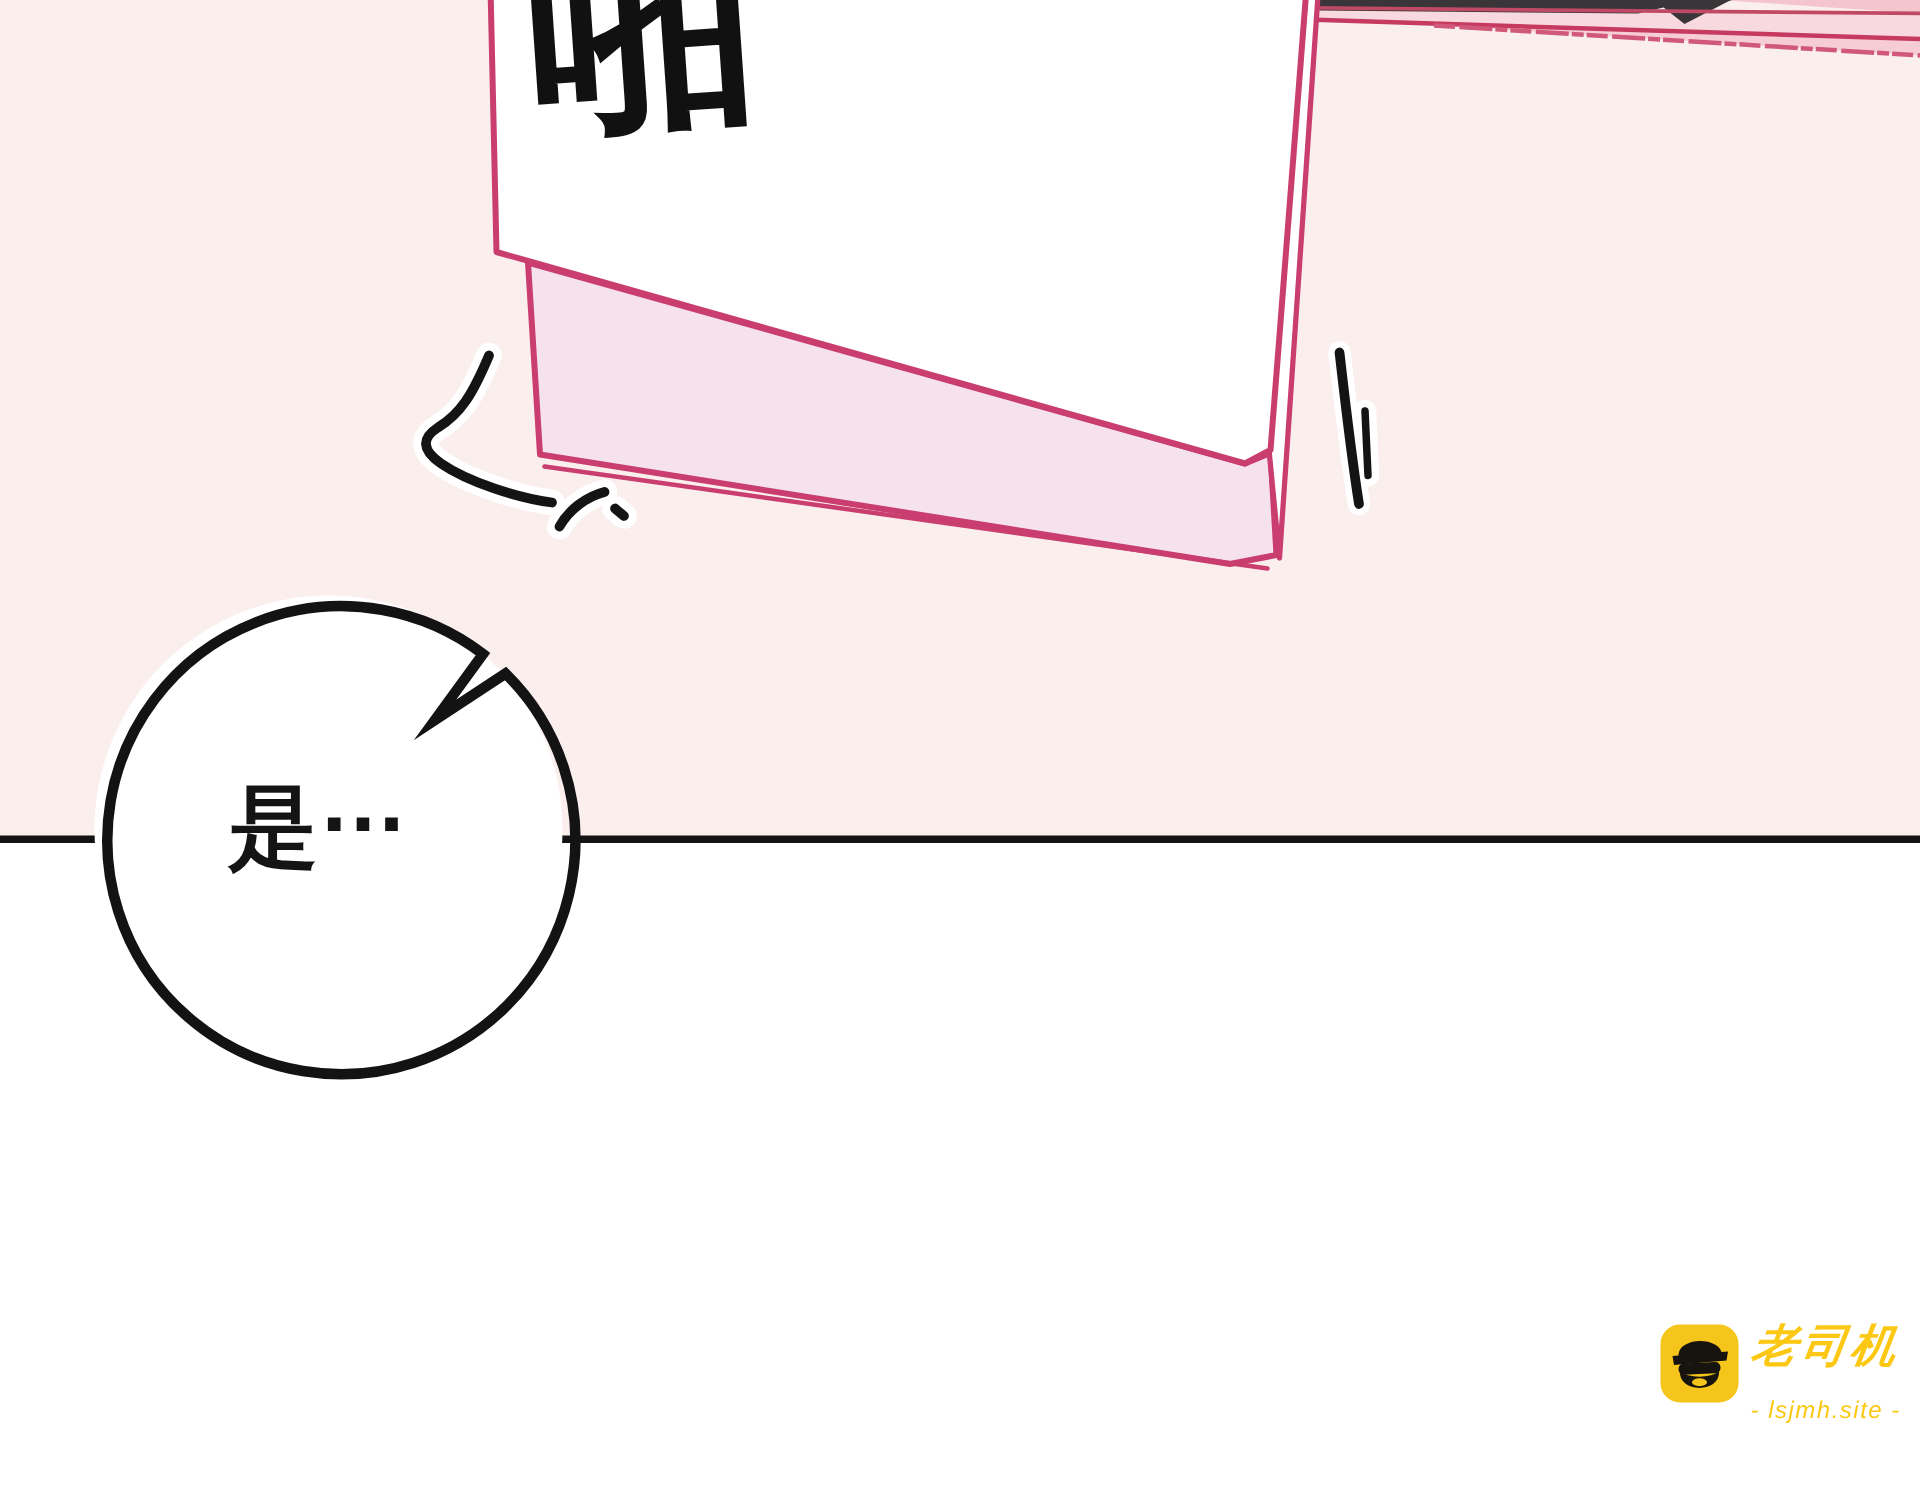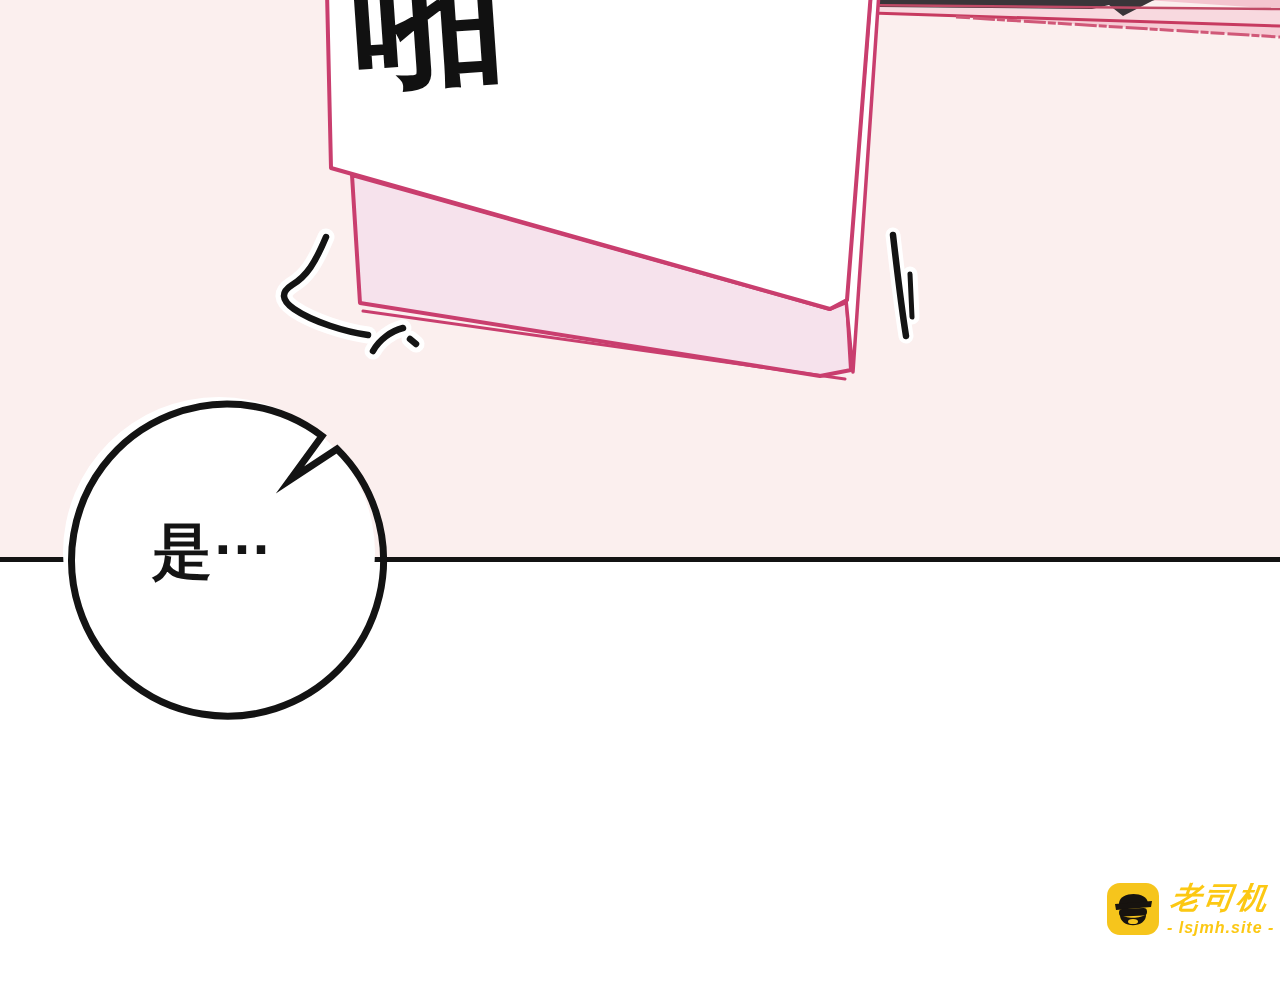--- a/index.html
+++ b/index.html
@@ -25,21 +25,21 @@
     display:flex;align-items:flex-start;gap:7px;
   }
   .wm-texts{display:flex;flex-direction:column;align-items:center;margin-top:1px;}
   .wm-outline{
     color:#fcc813;font-style:italic;
     text-shadow:
       -2px -2px 0 #fff, 2px -2px 0 #fff, -2px 2px 0 #fff, 2px 2px 0 #fff,
       -3px 0 0 #fff, 3px 0 0 #fff, 0 -3px 0 #fff, 0 3px 0 #fff;
   }
   .wm-brand{font-size:30px;font-weight:900;letter-spacing:3px;transform:skewX(-8deg);line-height:1.0;}
-  .wm-site{font-size:16px;font-weight:700;letter-spacing:1px;margin-top:6px;line-height:1.1;}
+  .wm-site{font-size:16px;font-weight:400;letter-spacing:1px;margin-top:19px;line-height:1.1;}
 </style>
 </head>
 <body>
 
 <div class="stage">
 
   <div class="bg-upper"></div>
   <div class="bg-lower"></div>
 
   <svg class="art" width="1280" height="1000" viewBox="0 0 1280 1000">

